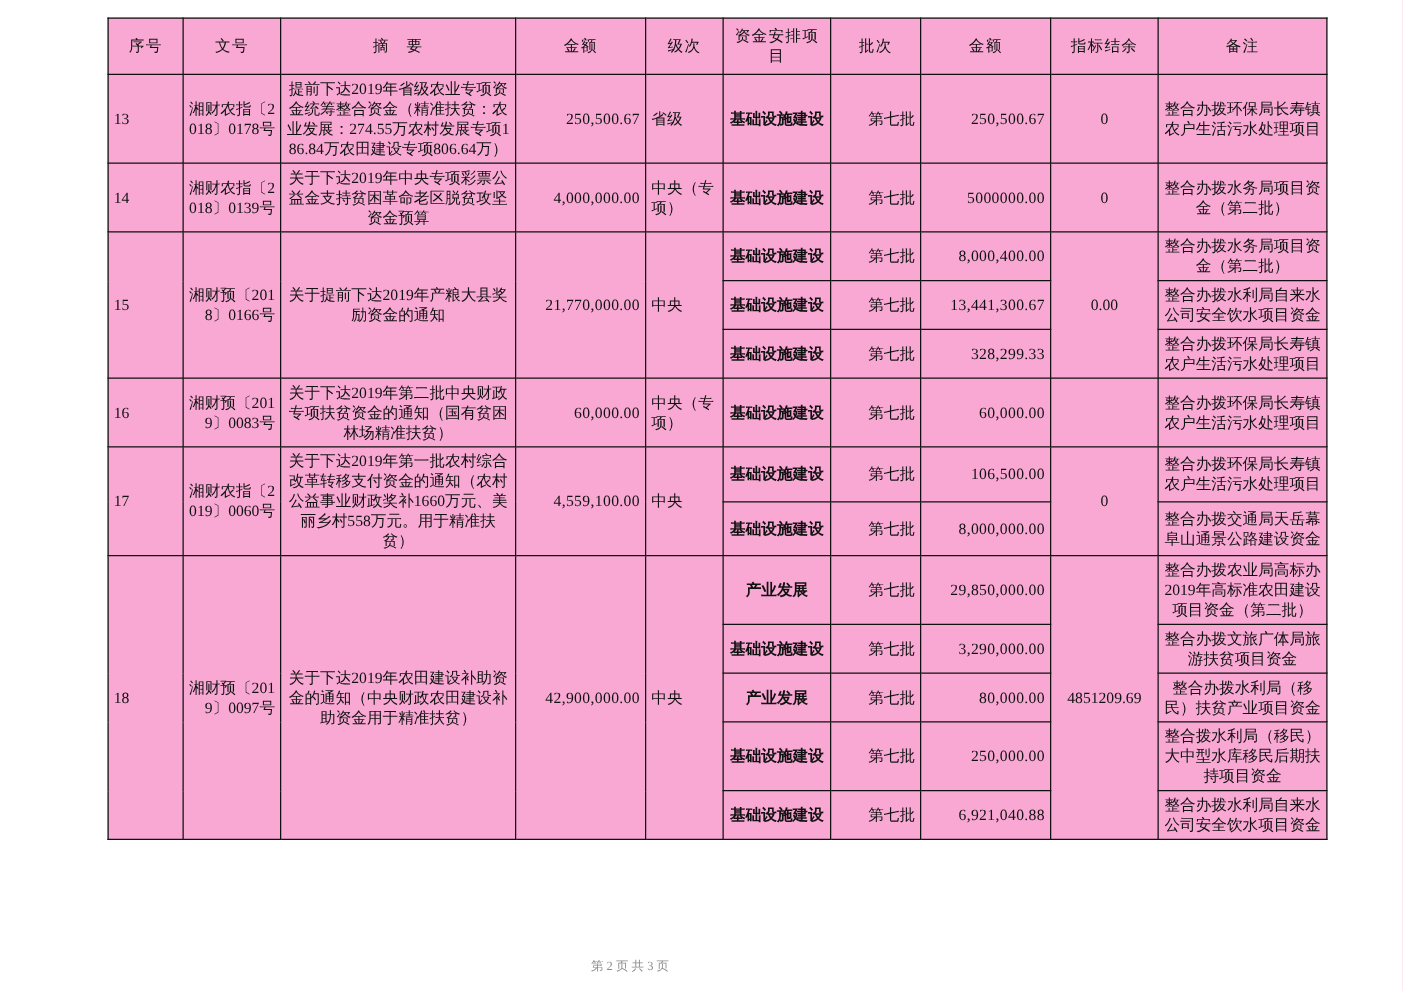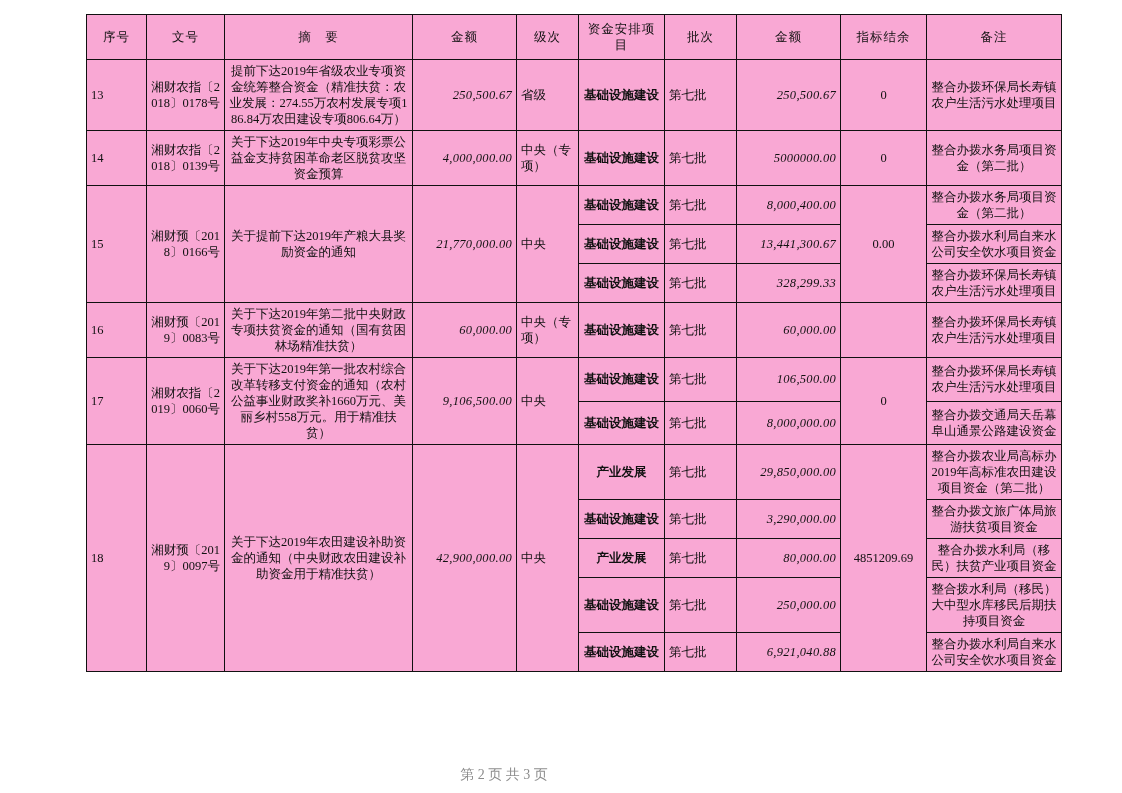--- a/index.html
+++ b/index.html
@@ -40,35 +40,35 @@
   }
   th.hdr {
     font-weight: normal;
     text-align: center;
     font-size: 13.5px;
     letter-spacing: 1px;
     height: 38px;
     padding: 2px 2px;
   }
   .c { text-align: center; }
-  .num { text-align: right; font-family: "Liberation Serif", serif; letter-spacing: .3px; font-style: italic; }
+  .num { text-align: right; font-family: "Liberation Serif", serif; letter-spacing: .3px; }
   .seq { text-align: left; font-size: 13px; }
   .docno { text-align: right; font-size: 12.5px; line-height: 1.35; }
   .zhaiyao { text-align: center; font-size: 12.5px; line-height: 1.4; }
   .note { text-align: center; font-size: 12.5px; line-height: 1.4; }
   .level { font-size: 12.5px; }
   .proj { text-align: center; font-size: 12.5px; font-weight: bold; }
-  .batch { text-align: left; font-size: 12.5px; }
+  .batch { text-align: right; font-size: 12.5px; }
   .footer {
     position: absolute;
     left: 0;
     top: 766px;
     width: 1008px;
     text-align: center;
-    font-size: 14px;
+    font-size: 10px;
     color: #2b2b2b;
     opacity: .55;
   }
   
   col.c-seq { width: 60px; }
   col.c-doc { width: 78px; }
   col.c-zy  { width: 188px; }
   col.c-amt { width: 104px; }
   col.c-lv  { width: 62px; }
   col.c-pj  { width: 86px; }
@@ -167,21 +167,21 @@
           <td class="proj">基础设施建设</td>
           <td class="batch">第七批</td>
           <td class="num">60,000.00</td>
           <td class="c" rowspan="1"></td>
           <td class="note">整合办拨环保局长寿镇农户生活污水处理项目</td>
         </tr>
         <tr>
           <td class="seq" rowspan="2">17</td>
           <td class="docno" rowspan="2">湘财农指〔2019〕0060号</td>
           <td class="zhaiyao" rowspan="2">关于下达2019年第一批农村综合改革转移支付资金的通知（农村公益事业财政奖补1660万元、美丽乡村558万元。用于精准扶贫）</td>
-          <td class="num" rowspan="2">9,106,500.00</td>
+          <td class="num" rowspan="2">4,559,100.00</td>
           <td class="level" rowspan="2">中央</td>
           <td class="proj">基础设施建设</td>
           <td class="batch">第七批</td>
           <td class="num">106,500.00</td>
           <td class="c" rowspan="2">0</td>
           <td class="note">整合办拨环保局长寿镇农户生活污水处理项目</td>
         </tr>
         <tr>
           <td class="proj">基础设施建设</td>
           <td class="batch">第七批</td>

